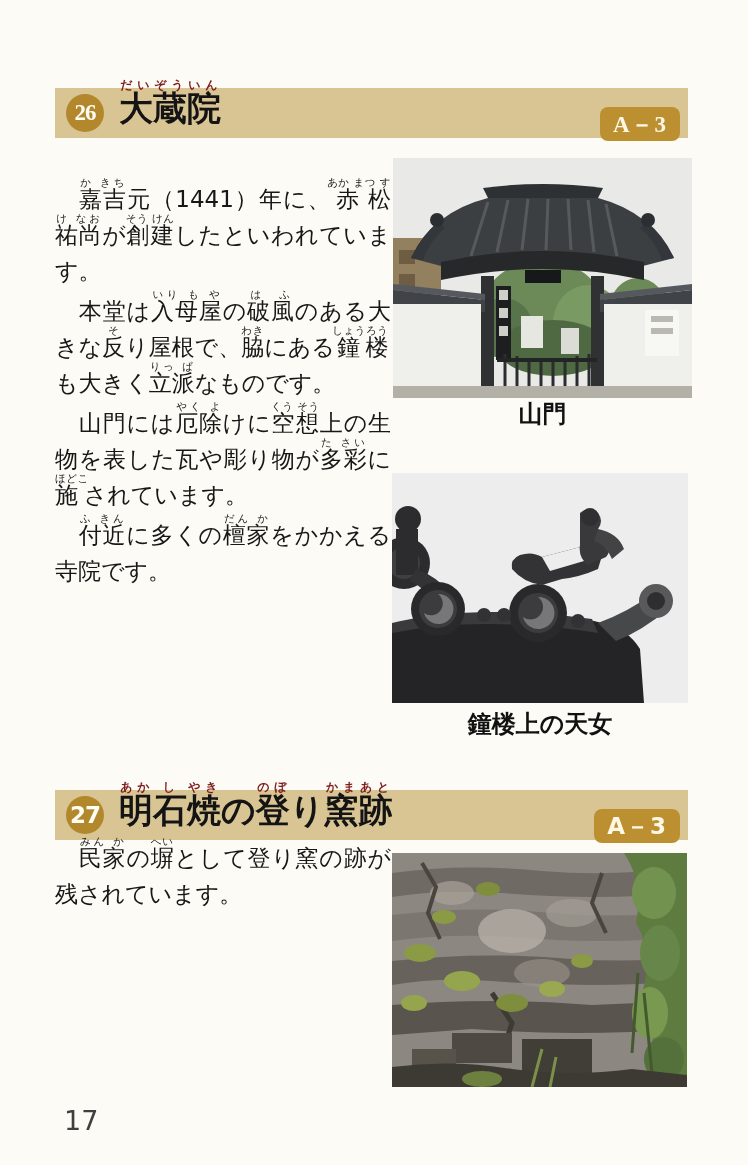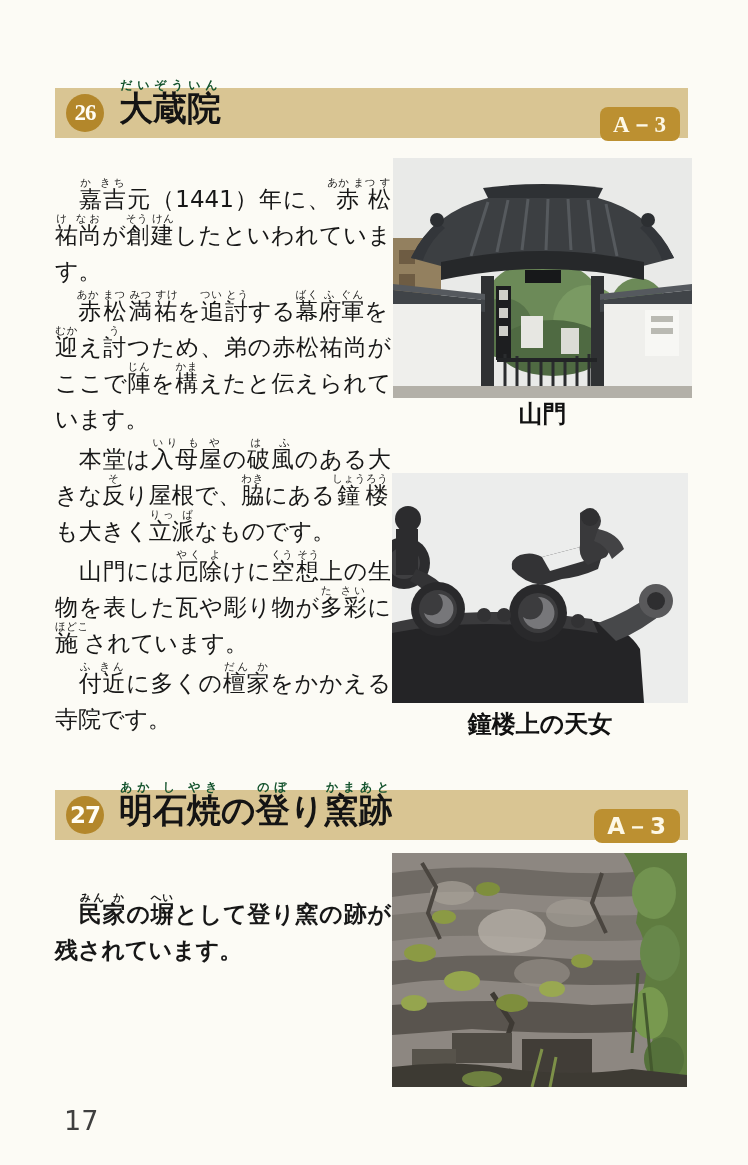--- a/index.html
+++ b/index.html
@@ -24,21 +24,21 @@
   }
   .num-circle{
     position:absolute;left:11px;top:6px;width:38px;height:38px;border-radius:50%;
     background:var(--number_circle);color:#fffdf4;font-size:23px;font-weight:bold;
     display:flex;align-items:center;justify-content:center;letter-spacing:-1px;
   }
   .sec-title{
     position:absolute;left:64px;top:-9px;font-size:34px;font-weight:bold;color:#141414;
     white-space:nowrap;line-height:58px;
   }
-  .sec-title rt{font-size:12px;font-weight:bold;letter-spacing:2px;color:#14532d;}
+  .sec-title rt{font-size:12px;font-weight:bold;letter-spacing:2px;color:#7f1d1d;}
   .ref-badge{
     position:absolute;right:8px;top:19px;height:34px;padding:12px 13px;border-radius:8px;
     background:var(--ref_badge);color:#fdf8e6;font-size:23px;font-weight:bold;
     display:flex;align-items:center;letter-spacing:1px;
   }
   
   .body-text{
     position:absolute;left:55px;width:336px;font-size:23px;line-height:36px;
     text-align:justify;color:var(--text);
   }
@@ -63,21 +63,20 @@
 <div class="page">
 
   <div class="bar" style="top:88px;font-family:Liberation Serif, serif;">
     <div class="num-circle">26</div>
     <h2 class="sec-title"><ruby>大<rt>だい</rt></ruby><ruby>蔵<rt>ぞう</rt></ruby><ruby>院<rt>いん</rt></ruby></h2>
     <div class="ref-badge">A－3</div>
   </div>
 
   <div class="body-text" style="top:150px;margin-top:27px;">
     <p>　<ruby>嘉吉<rt>か きち</rt></ruby>元（1441）年に、<ruby>赤松祐尚<rt>あか まつ すけ なお</rt></ruby>が<ruby>創建<rt>そう けん</rt></ruby>したといわれています。</p>
-    <p>　<ruby>赤松満祐<rt>あか まつ みつ すけ</rt></ruby>を<ruby>追討<rt>つい とう</rt></ruby>する<ruby>幕府軍<rt>ばく ふ ぐん</rt></ruby>を<ruby>迎<rt>むか</rt></ruby>え<ruby>討<rt>う</rt></ruby>つため、弟の赤松祐尚がここで<ruby>陣<rt>じん</rt></ruby>を<ruby>構<rt>かま</rt></ruby>えたと伝えられています。</p>
     <p>　本堂は<ruby>入母屋<rt>いり も や</rt></ruby>の<ruby>破風<rt>は ふ</rt></ruby>のある大きな<ruby>反<rt>そ</rt></ruby>り屋根で、<ruby>脇<rt>わき</rt></ruby>にある<ruby>鐘楼<rt>しょうろう</rt></ruby>も大きく<ruby>立派<rt>りっ ぱ</rt></ruby>なものです。</p>
     <p>　山門には<ruby>厄除<rt>やく よ</rt></ruby>けに<ruby>空想<rt>くう そう</rt></ruby>上の生物を表した瓦や彫り物が<ruby>多彩<rt>た さい</rt></ruby>に<ruby>施<rt>ほどこ</rt></ruby>されています。</p>
     <p>　<ruby>付近<rt>ふ きん</rt></ruby>に多くの<ruby>檀家<rt>だん か</rt></ruby>をかかえる寺院です。</p>
   </div>
 
   <div class="photo" style="left:393px;top:158px;width:299px;height:240px;">
     <svg viewBox="0 0 299 240" preserveAspectRatio="none">
       <rect x="0" y="0" width="299" height="240" fill="#e9eae8"></rect>
 
       <rect x="0" y="80" width="48" height="90" fill="#93805f"></rect>
@@ -184,21 +183,21 @@
     </svg>
   </div>
   <div class="caption" style="left:392px;top:708px;width:296px;">鐘楼上の天女</div>
 
   <div class="bar" style="top:790px;">
     <div class="num-circle">27</div>
     <h2 class="sec-title"><ruby>明<rt>あか</rt></ruby><ruby>石<rt>し</rt></ruby><ruby>焼<rt>やき</rt></ruby>の<ruby>登<rt>のぼ</rt></ruby>り<ruby>窯<rt>かま</rt></ruby><ruby>跡<rt>あと</rt></ruby></h2>
     <div class="ref-badge">A－3</div>
   </div>
 
-  <div class="body-text" style="top:892px;font-weight:bold;">
+  <div class="body-text" style="top:836px;">
     <p>　<ruby>民家<rt>みん か</rt></ruby>の<ruby>塀<rt>へい</rt></ruby>として登り窯の跡が残されています。</p>
   </div>
 
   <div class="photo" style="left:392px;top:853px;width:295px;height:234px;">
     <svg viewBox="0 0 295 234" preserveAspectRatio="none">
       <rect x="0" y="0" width="295" height="234" fill="#8d8781"></rect>
 
       <path d="M0,20 Q70,10 150,18 Q220,24 295,14 L295,40 Q200,48 110,40 Q50,36 0,44 Z" fill="#6f6a64"></path>
       <path d="M0,62 Q80,52 160,60 Q230,66 295,58 L295,84 Q210,92 120,84 Q55,80 0,88 Z" fill="#7b766f"></path>
       <path d="M0,108 Q90,98 180,106 Q240,110 295,104 L295,128 Q200,136 100,128 Q45,124 0,132 Z" fill="#67625c"></path>

